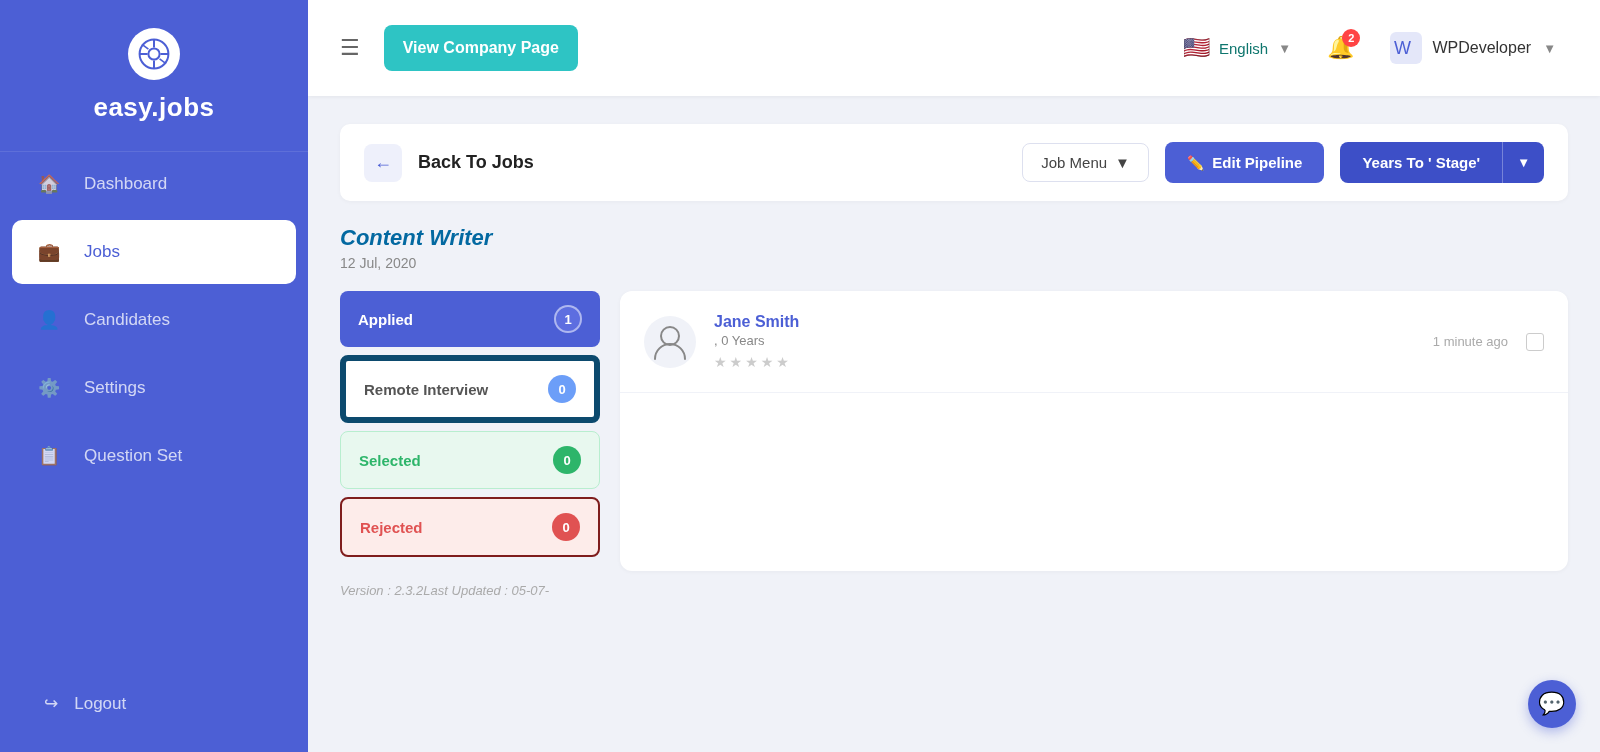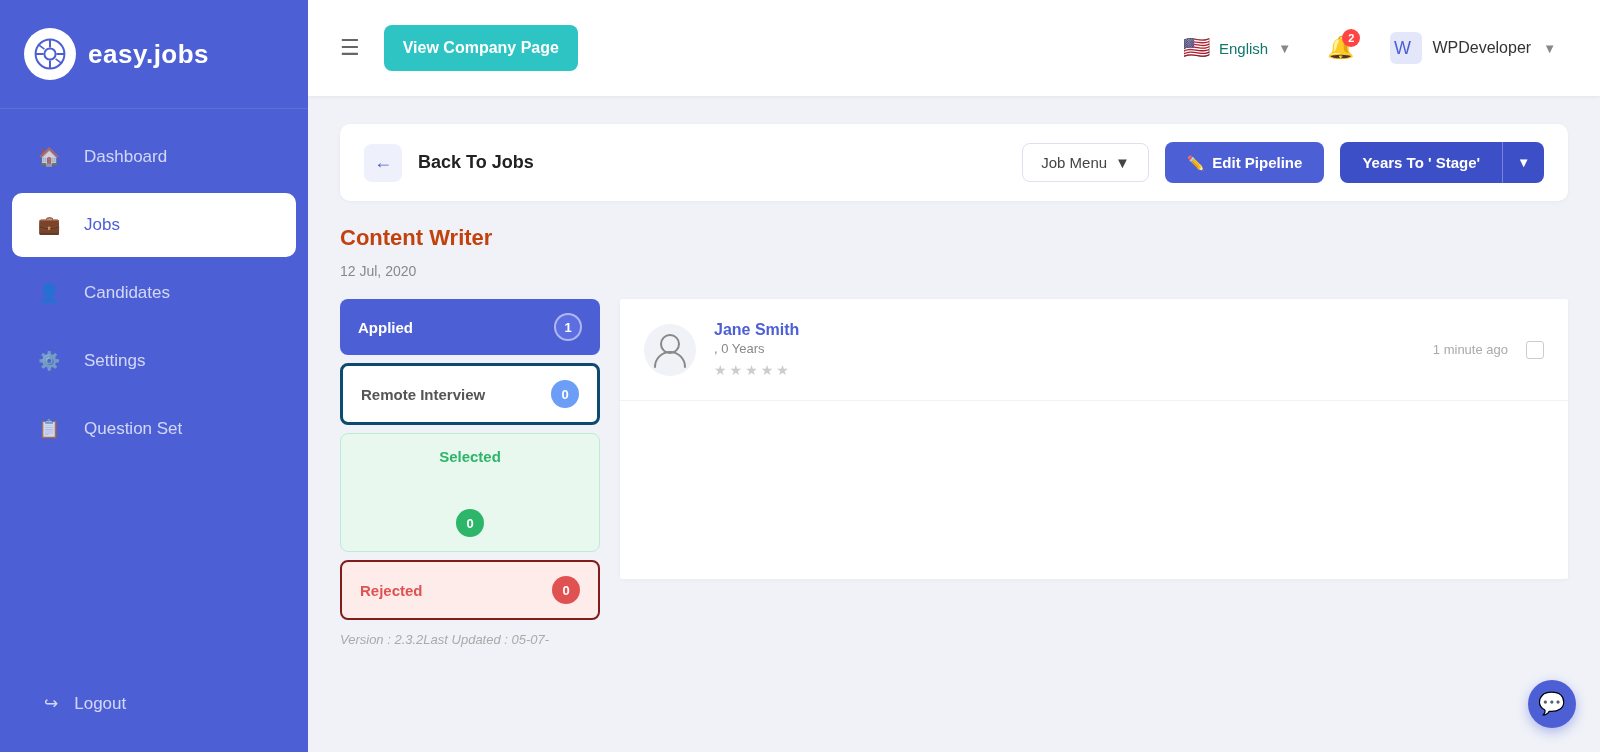--- a/index.html
+++ b/index.html
@@ -16,21 +16,21 @@
       flex-shrink: 0;
       height: 752px;
     }
     .sidebar-logo {
       width: 100%;
       padding: 28px 24px;
       display: flex;
       align-items: center;
       gap: 12px;
       border-bottom: 1px solid rgba(255,255,255,0.1);
-      margin-bottom: 16px;
+      flex-direction: column;
     }
     .logo-icon {
       width: 52px;
       height: 52px;
       background: white;
       border-radius: 50%;
       display: flex;
       align-items: center;
       justify-content: center;
       flex-shrink: 0;
@@ -250,21 +250,21 @@
       border-left: 1px solid rgba(255,255,255,0.3);
       border-radius: 0 8px 8px 0;
       padding: 12px 14px;
       color: white;
       cursor: pointer;
       font-size: 13px;
     }
 
     
     .job-title-section { margin-bottom: 20px; }
-    .job-title { font-size: 22px; font-weight: 700; color: #c2410c; margin-bottom: 12px; }
+    .job-title { font-size: 22px; font-weight: 700; color: #0369a1; margin-bottom: 4px; font-style: italic; }
     .job-date { font-size: 14px; color: #888; }
 
     
     .pipeline-row {
       display: flex;
       gap: 20px;
       align-items: flex-start;
     }
 
     
@@ -277,36 +277,34 @@
     }
     .stage-item {
       display: flex;
       align-items: center;
       justify-content: space-between;
       padding: 14px 18px;
       border-radius: 8px;
       cursor: pointer;
       font-size: 15px;
       font-weight: 600;
-      gap: 44px;
     }
     .stage-item.applied {
       background: #4c5fd5;
       color: white;
     }
     .stage-item.remote {
       background: white;
       color: #555;
-      border: 3px solid #0c4a6e;
+      border: 6px solid #0c4a6e;
     }
     .stage-item.selected {
       background: #e8f8ef;
       color: #2db56a;
       border: 1px solid #b8eecf;
-      flex-direction: column;
     }
     .stage-item.rejected {
       background: #fdecea;
       color: #e05252;
       border: 2px solid #7f1d1d;
     }
     .stage-badge {
       width: 28px;
       height: 28px;
       border-radius: 50%;
@@ -318,21 +316,21 @@
     }
     .stage-item.applied .stage-badge { background: #5d6ee0; color: white; border: 2px solid rgba(255,255,255,0.5); }
     .stage-item.remote .stage-badge { background: #6c9ef8; color: white; }
     .stage-item.selected .stage-badge { background: #2db56a; color: white; }
     .stage-item.rejected .stage-badge { background: #e05252; color: white; }
 
     
     .candidates-panel {
       flex: 1;
       background: white;
-      border-radius: 2px;
+      border-radius: 12px;
       box-shadow: 0 1px 4px rgba(0,0,0,0.04);
       min-height: 280px;
     }
     .candidate-row {
       display: flex;
       align-items: center;
       padding: 22px 24px;
       gap: 18px;
       border-bottom: 1px solid #f0f2f8;
     }

